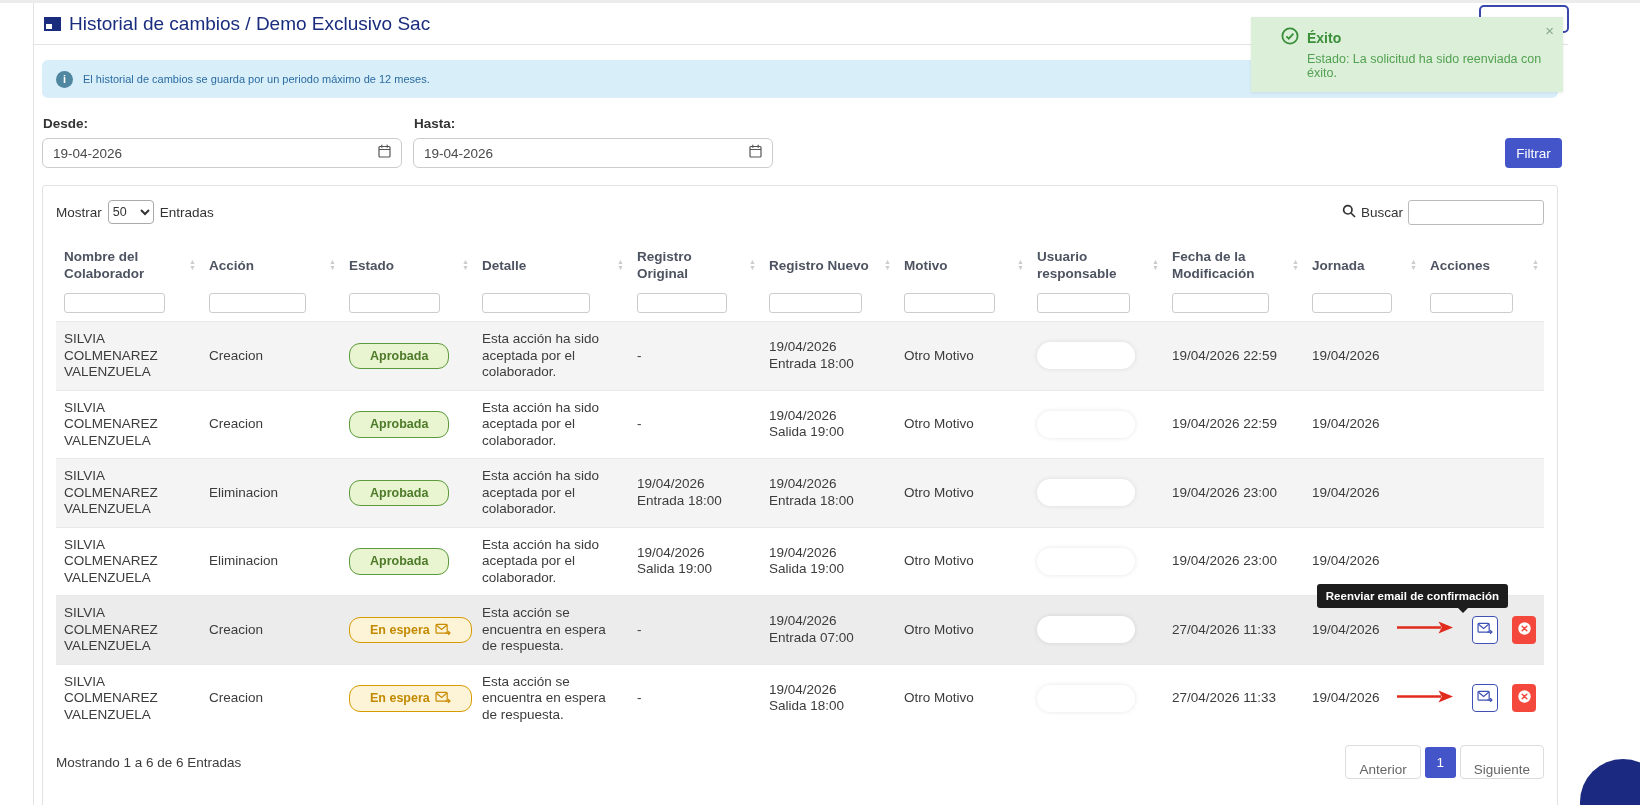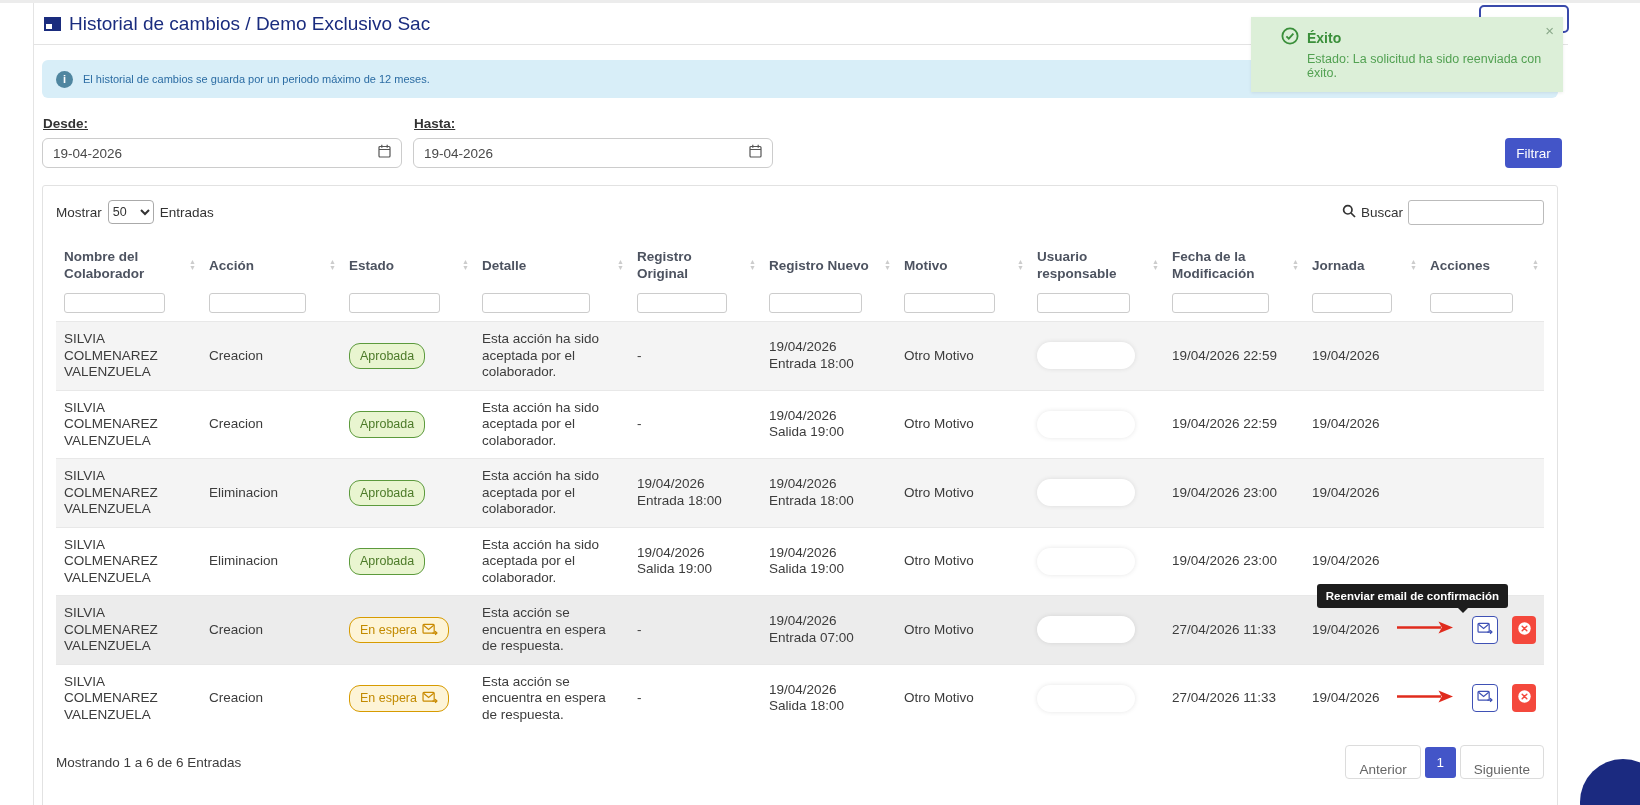--- a/index.html
+++ b/index.html
@@ -30,21 +30,21 @@
   .toast-close { position:absolute; right:9px; top:6px; font-size:15px; color:#8aa98a; cursor:pointer; line-height:1; }
 
   
   .info-alert { position:absolute; left:8px; top:57px; width:1516px; height:38px; background:#d8eef8;
     border-radius:6px; display:flex; align-items:center; padding-left:14px; gap:10px; }
   .info-icon { width:17px; height:17px; border-radius:50%; background:#4f86a0; color:#fff;
     font-size:11px; font-weight:bold; display:flex; align-items:center; justify-content:center; flex:0 0 auto; }
   .info-text { font-size:11px; color:#2b6ca3; }
 
   
-  .filter-label { position:absolute; top:113px; font-size:13.5px; font-weight:bold; color:#333;text-decoration:underline; }
+  .filter-label { position:absolute; top:113px; font-size:13.5px; font-weight:bold; color:#333; }
   .lbl-from { left:9px; } .lbl-to { left:380px; }
   .date-input { position:absolute; top:135px; height:30px; width:360px; border:1px solid #ccc;
     border-radius:6px; background:#fff; display:flex; align-items:center; padding:4px 10px; }
   .di-from { left:8px; } .di-to { left:379px; }
   .date-input input { border:none; outline:none; flex:1; font-size:13.5px; color:#494949;
     font-family:"Liberation Sans", sans-serif; background:transparent; }
   .filtrar-btn { position:absolute; left:1471px; top:135px; width:57px; height:30px; background:#4355c8;
     color:#fff; font-size:13.5px; border:none; border-radius:4px; cursor:pointer; font-family:"Liberation Sans", sans-serif; }
 
   
@@ -64,21 +64,21 @@
   .sort { position:absolute; right:5px; top:50%; transform:translateY(-50%); display:flex;
     flex-direction:column; font-size:7px; color:#ccc; line-height:6px; }
   tr.filter-row td { padding:2px 8px 8px 8px; }
   tr.filter-row input { width:78%; min-width:56px; height:20px; border:1px solid #ccc; border-radius:3px;
     font-family:"Liberation Sans", sans-serif; font-size:12px; padding:0 4px; }
   tbody td { font-size:13.5px; color:#3c3c3c; padding:9px 8px; border-top:1px solid #e8e8e8;
     vertical-align:middle; line-height:16.5px; height:66px; }
   tbody tr.shaded { background:#f4f4f4; }
   tbody tr.hover { background:#ececec; }
 
-  .badge { display:inline-block; font-size:12.5px; font-weight:normal; padding:4px 10px;
+  .badge { display:inline-block; font-size:12.5px; font-weight:bold; padding:4px 20px;
     border-radius:11px; white-space:nowrap; }
   .badge.approved { background:#e9f5d0; border:1px solid #5c9a3c; color:#4c7a28; }
   .badge.pending  { background:#fdf4d7; border:1px solid #d79b00; color:#c28a00; }
   .badge.pending svg { vertical-align:-2px; margin-left:5px; }
 
   .redacted-pill { width:98px; height:27px; background:#fff; border-radius:14px;
     box-shadow:0 0 5px rgba(0,0,0,.10); }
 
   .actions-wrap { position:relative; display:flex; align-items:center; justify-content:flex-end;
     gap:14px; white-space:nowrap; margin-left:-34px; }

